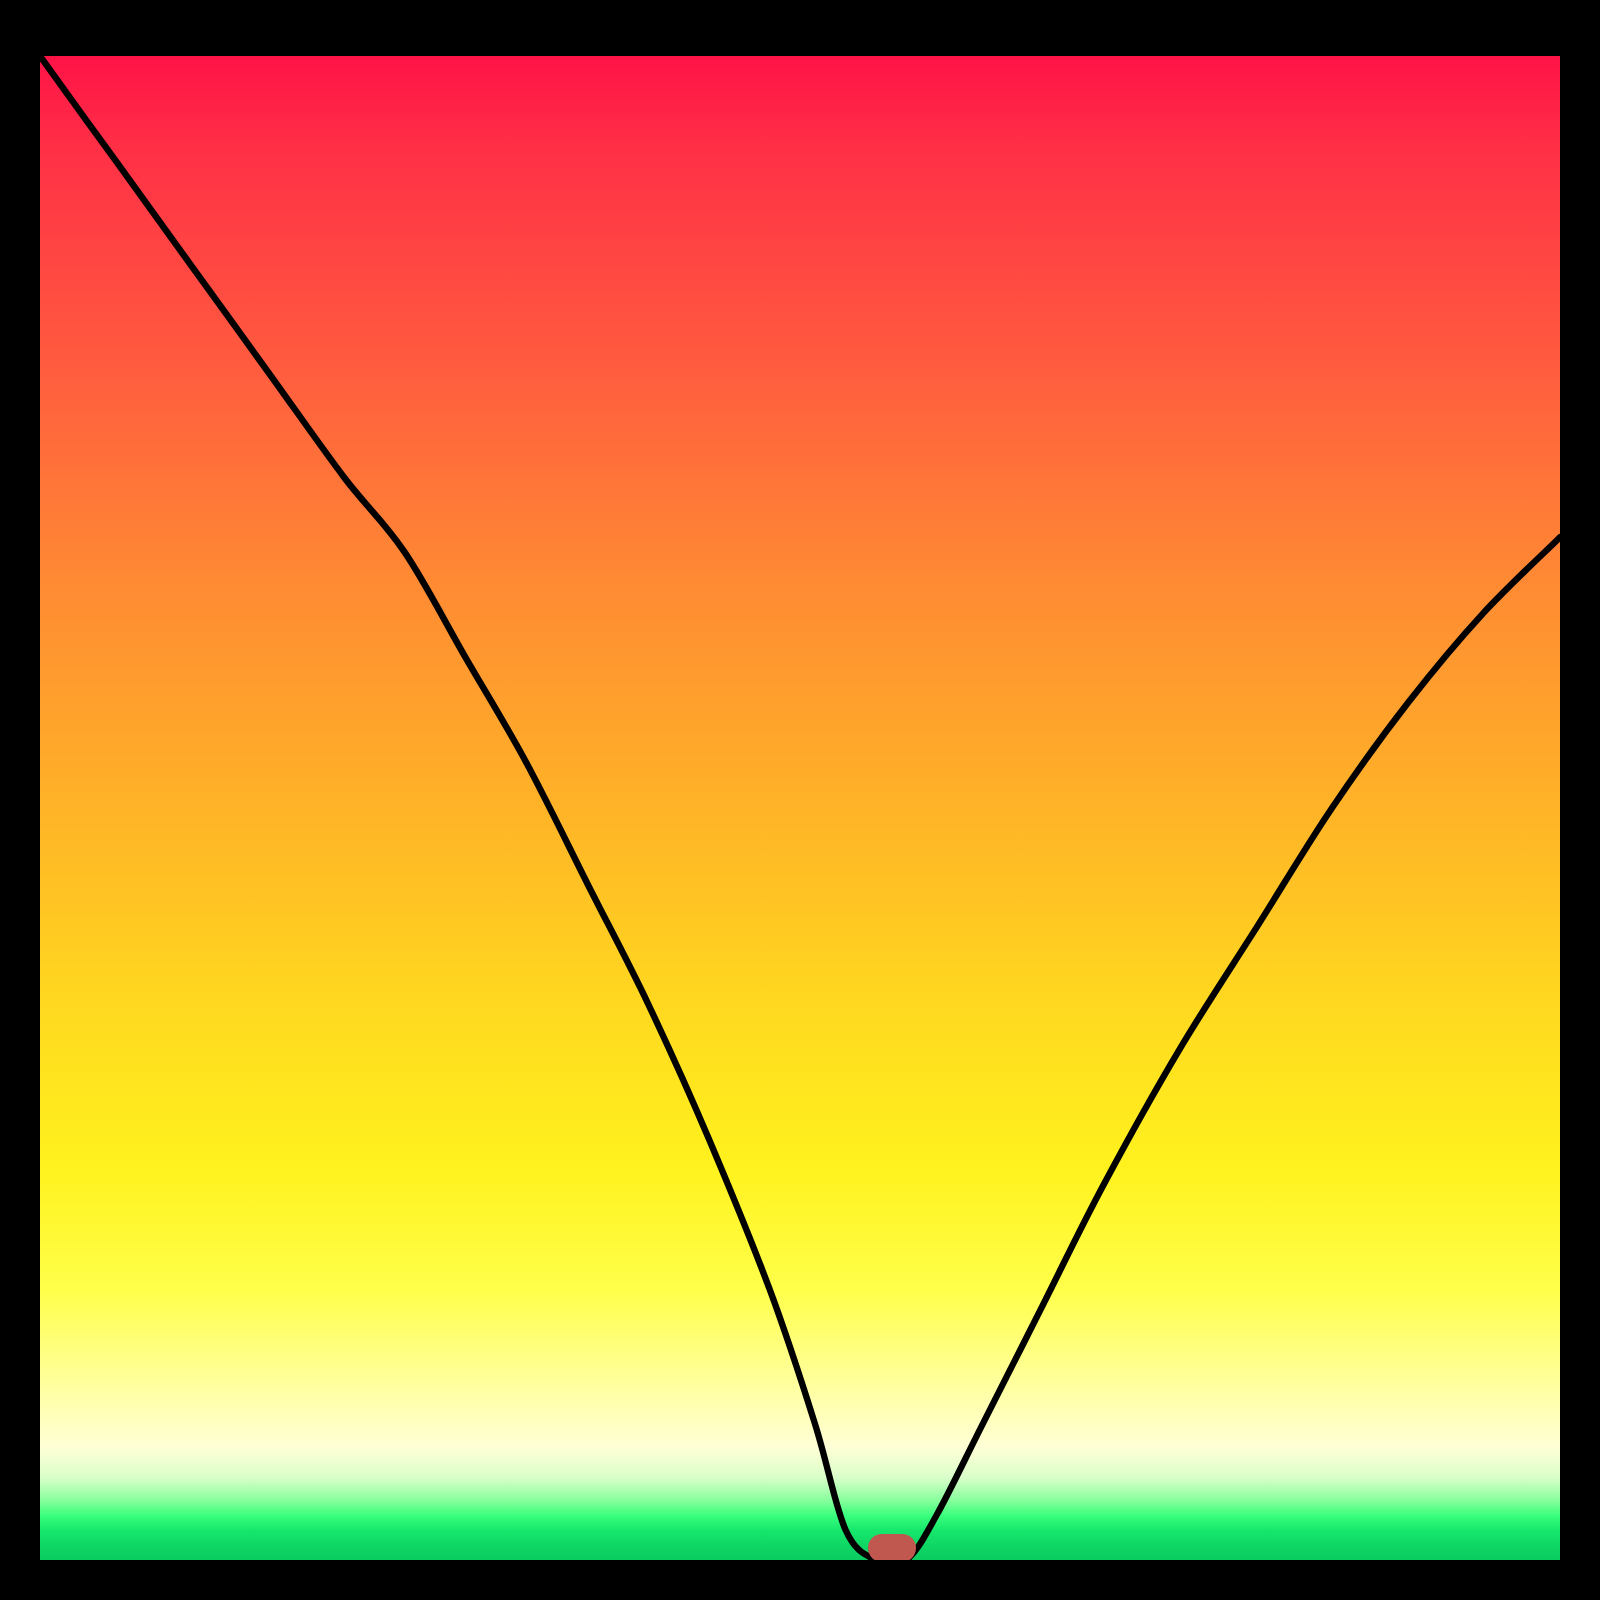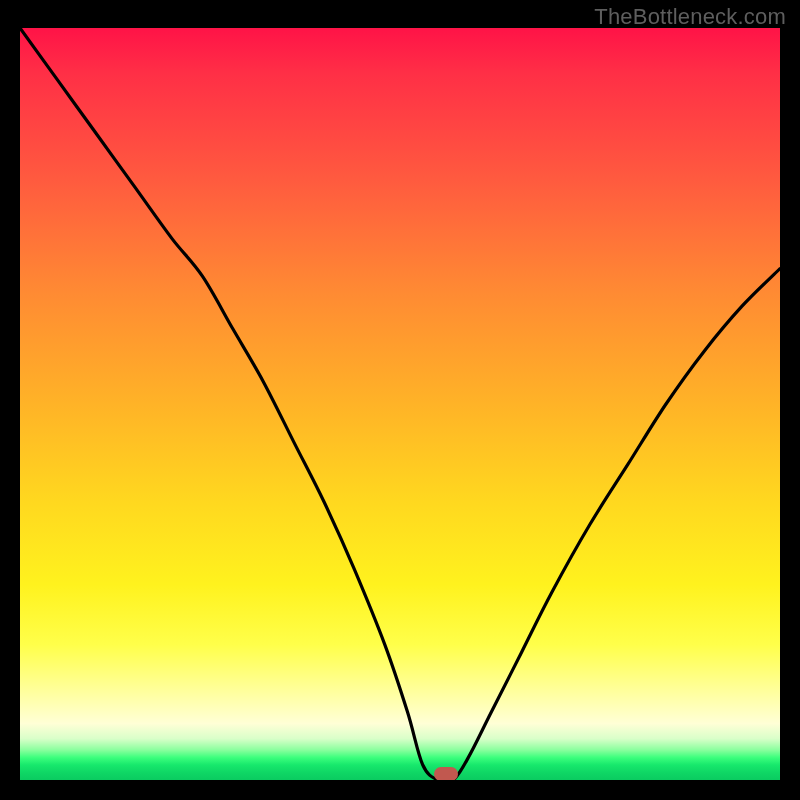--- a/index.html
+++ b/index.html
@@ -78,21 +78,20 @@
     background: #c1584f;
     z-index: 4;
     transform: translate(-50%, -50%);
   }
 </style>
 </head>
 <body>
 
 <div class="frame">
 
-  <div class="watermark">TheBottleneck.com</div>
 
   <div class="plot-area">
     <div class="gradient"></div>
 
     <svg class="curve" viewBox="0 0 760 752" preserveAspectRatio="none">
       <path id="curve-path" d="M 0.0 0.0 C 6.3 8.8, 25.3 35.1, 38.0 52.6 C 50.7 70.2, 63.3 87.7, 76.0 105.3 C 88.7 122.8, 101.3 140.4, 114.0 157.9 C 126.7 175.5, 140.6 195.5, 152.0 210.6 C 163.4 225.6, 172.3 233.1, 182.4 248.2 C 192.5 263.2, 202.7 283.3, 212.8 300.8 C 222.9 318.3, 233.1 334.6, 243.2 353.4 C 253.3 372.2, 263.5 393.5, 273.6 413.6 C 283.7 433.7, 293.9 452.5, 304.0 473.8 C 314.1 495.1, 324.3 517.6, 334.4 541.4 C 344.5 565.3, 355.9 592.8, 364.8 616.6 C 373.7 640.5, 381.3 664.3, 387.6 684.3 C 393.9 704.4, 397.7 725.7, 402.8 737.0 C 407.9 748.2, 412.9 749.5, 418.0 752.0 C 423.1 754.5, 428.1 755.8, 433.2 752.0 C 438.3 748.2, 442.1 740.7, 448.4 729.4 C 454.7 718.2, 462.3 701.9, 471.2 684.3 C 480.1 666.8, 491.5 644.2, 501.6 624.2 C 511.7 604.1, 520.6 585.3, 532.0 564.0 C 543.4 542.7, 557.3 517.6, 570.0 496.3 C 582.7 475.0, 595.3 456.2, 608.0 436.2 C 620.7 416.1, 633.3 394.8, 646.0 376.0 C 658.7 357.2, 671.3 339.7, 684.0 323.4 C 696.7 307.1, 709.3 292.0, 722.0 278.2 C 734.7 264.5, 753.7 246.9, 760.0 240.6" fill="none" stroke="#000" stroke-width="3.2" stroke-linejoin="round" stroke-linecap="round"></path>
     </svg>
 
     <div id="marker" class="marker" style="left: 425.6px; top: 746px; background: rgb(193, 88, 79);"></div>
   </div>

